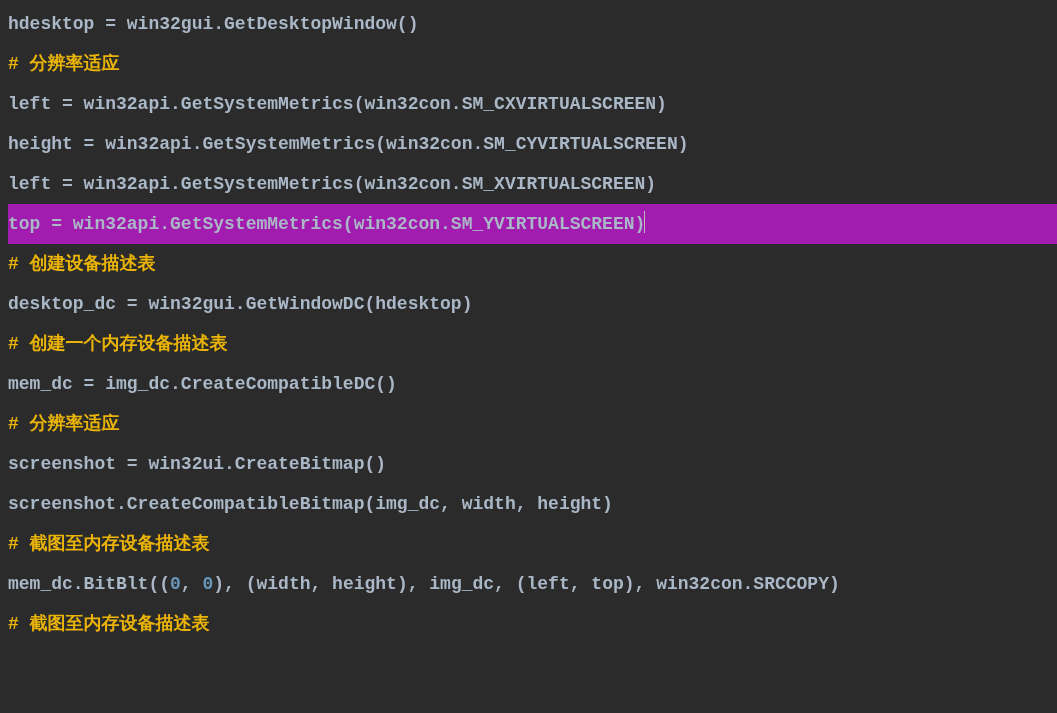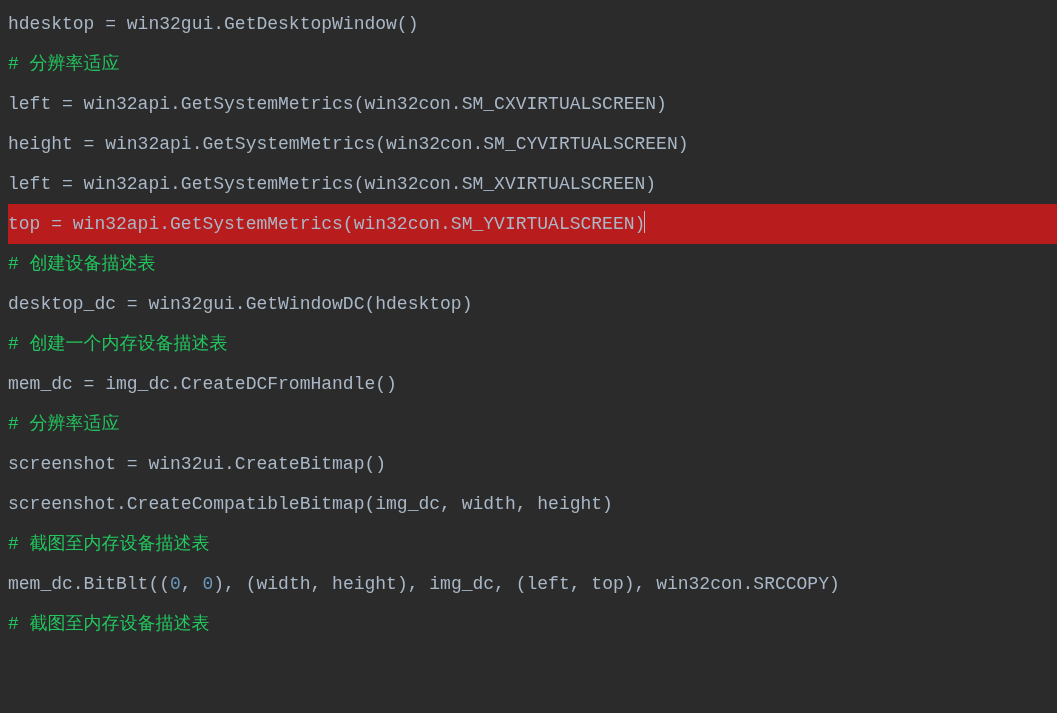--- a/index.html
+++ b/index.html
@@ -14,25 +14,26 @@
     overflow: hidden;
   }
   .editor {
     padding: 4px 0 0 8px;
     position: relative;
   }
   .line {
     height: 40px;
     white-space: pre;
     position: relative;
+    font-weight: bold;
   }
   .line.highlighted {
-    background: #b91c1c;
+    background: #a21caf;
   }
-  .comment { color: #22c55e; }
+  .comment { color: #eab308; }
   .default { color: #a9b7c6; }
   .number { color: #6897bb; }
   .caret {
     display: inline-block;
     width: 1px;
     height: 22px;
     background: #bbbbbb;
     vertical-align: middle;
     margin-left: -1px;
     position: relative;
@@ -45,20 +46,20 @@
 <div class="editor" id="editor">
     <div class="line"><span class="default">hdesktop = win32gui.GetDesktopWindow()</span></div>
     <div class="line"><span class="comment"># 分辨率适应</span></div>
     <div class="line"><span class="default">left = win32api.GetSystemMetrics(win32con.SM_CXVIRTUALSCREEN)</span></div>
     <div class="line"><span class="default">height = win32api.GetSystemMetrics(win32con.SM_CYVIRTUALSCREEN)</span></div>
     <div class="line"><span class="default">left = win32api.GetSystemMetrics(win32con.SM_XVIRTUALSCREEN)</span></div>
     <div class="line highlighted"><span class="default">top = win32api.GetSystemMetrics(win32con.SM_YVIRTUALSCREEN)</span><span class="caret"></span></div>
     <div class="line"><span class="comment"># 创建设备描述表</span></div>
     <div class="line"><span class="default">desktop_dc = win32gui.GetWindowDC(hdesktop)</span></div>
     <div class="line"><span class="comment"># 创建一个内存设备描述表</span></div>
-    <div class="line"><span class="default">mem_dc = img_dc.CreateDCFromHandle()</span></div>
+    <div class="line"><span class="default">mem_dc = img_dc.CreateCompatibleDC()</span></div>
     <div class="line"><span class="comment"># 分辨率适应</span></div>
     <div class="line"><span class="default">screenshot = win32ui.CreateBitmap()</span></div>
     <div class="line"><span class="default">screenshot.CreateCompatibleBitmap(img_dc, width, height)</span></div>
     <div class="line"><span class="comment"># 截图至内存设备描述表</span></div>
     <div class="line"><span class="default">mem_dc.BitBlt((</span><span class="number">0</span><span class="default">, </span><span class="number">0</span><span class="default">), (width, height), img_dc, (left, top), win32con.SRCCOPY)</span></div>
     <div class="line"><span class="comment"># 截图至内存设备描述表</span></div>
   </div>
 
 </body></html>

